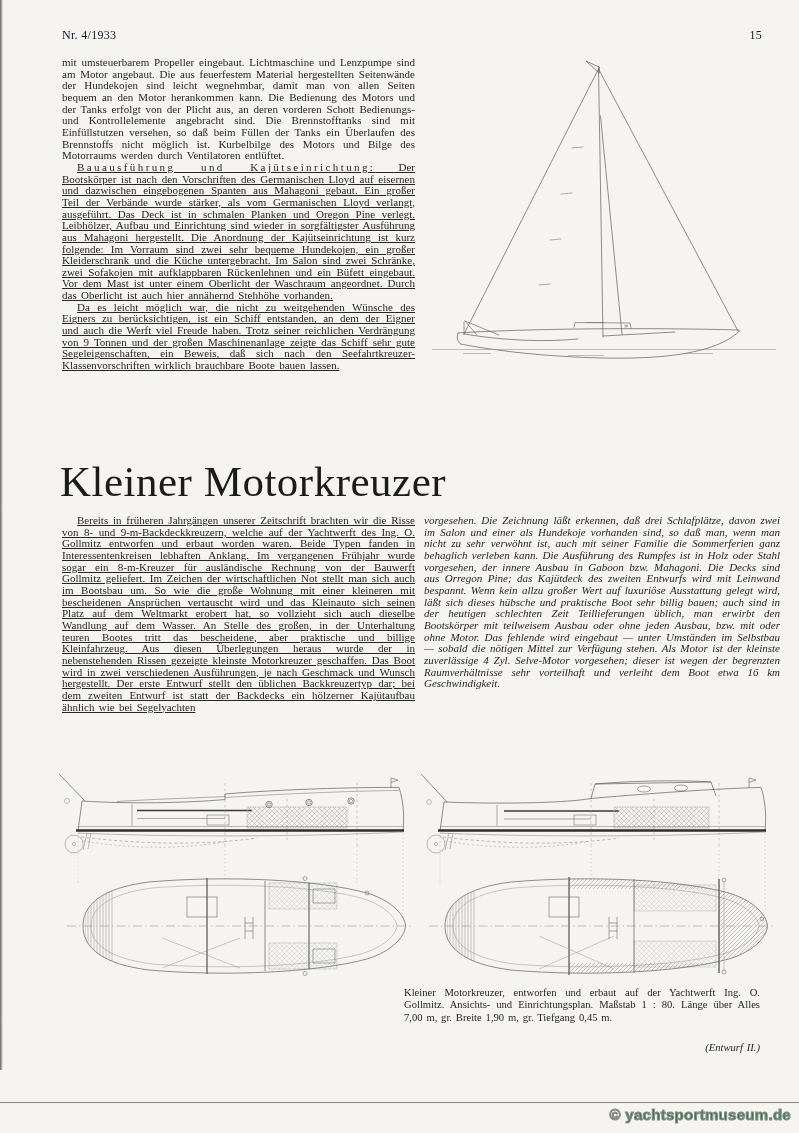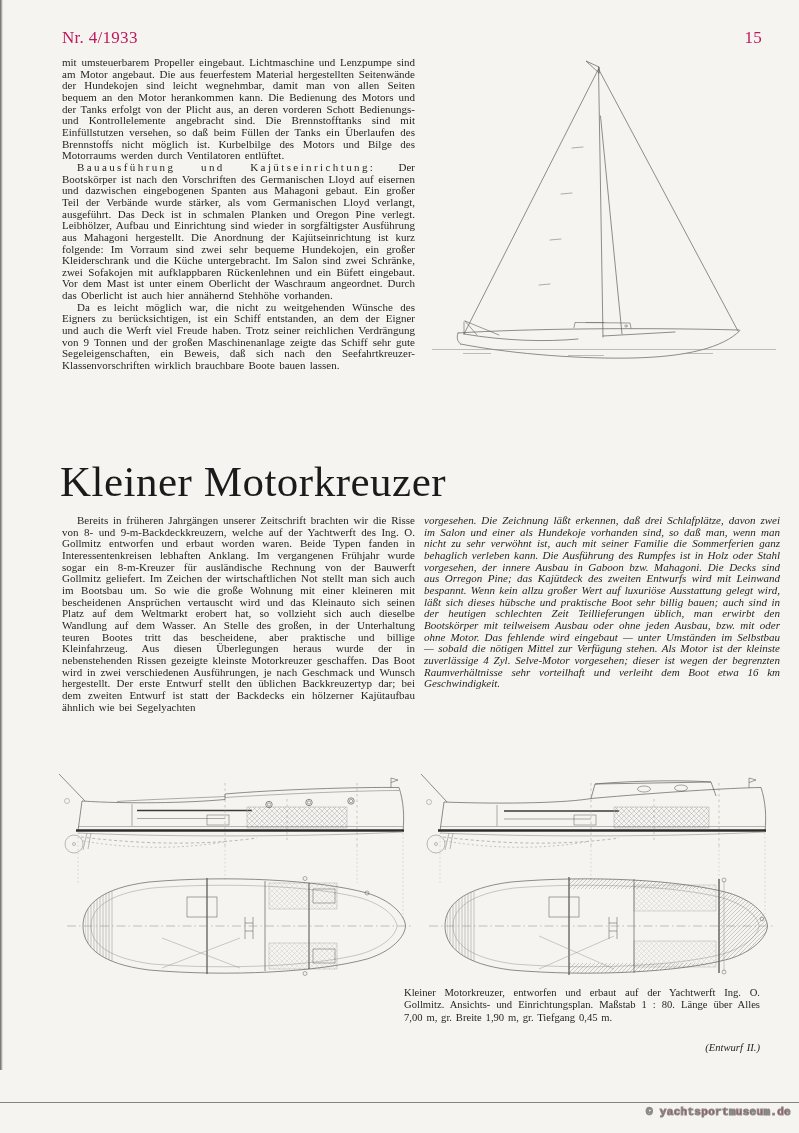--- a/index.html
+++ b/index.html
@@ -3,42 +3,42 @@
 <meta charset="utf-8">
 <style>
   html,body{margin:0;padding:0;}
   body{background:#d8d7d4;font-family:"Liberation Serif",serif;}
   .page{
     position:relative;width:799px;height:1133px;margin:0 auto;
     background:#f5f4f0;overflow:hidden;color:#282828;
   }
   .scan-edge{position:absolute;left:0;top:0;width:3px;height:1070px;
     background:linear-gradient(to right,rgba(50,50,50,.75),rgba(50,50,50,0));}
-  .hdr{position:absolute;top:28px;font-size:17px;color:#be185d;letter-spacing:.3px;}
+  .hdr{position:absolute;top:28px;font-size:12px;color:#0f172a;letter-spacing:.3px;}
   .hdr.issue{left:62px;}
   .hdr.pageno{right:37px;}
   .col{position:absolute;font-size:11px;line-height:11.65px;text-align:justify;
        word-spacing:1.6px;color:#262626;}
   .col p{margin:0;}
-  .col p.ind{text-indent:15px;}
+  .col p.ind{text-indent:15px;text-decoration:underline;}
   .lead{letter-spacing:2.4px;}
   .figure{position:absolute;}
   .figcap{position:absolute;font-size:10.6px;line-height:12.3px;text-align:justify;
           word-spacing:1.2px;color:#262626;}
   .figcap .center-last{text-align:justify;text-align-last:center;margin:0;}
   .figcap p{margin:0;}
   .tag-right{text-align:right;margin-top:-12.3px;}
   .tag-center{text-align:right;margin-top:18px;font-style:italic;}
   .headline{position:absolute;left:60px;top:459px;font-size:43px;line-height:46px;
     color:#1b1b1b;letter-spacing:.5px;font-weight:400;}
   .bottom-rule{position:absolute;left:0;top:1102px;width:799px;height:1px;
     background:#6f6e6b;opacity:.85;}
   .watermark{position:absolute;right:8px;top:1106px;
-    font-family:Liberation Mono, monospace;font-weight:700;font-size:11px;
-    color:#b91c1c;-webkit-text-stroke:1.1px #8c8c8c;letter-spacing:.3px;}
+    font-family:Liberation Sans, sans-serif;font-weight:700;font-size:15px;
+    color:#15803d;-webkit-text-stroke:1.1px #8c8c8c;letter-spacing:.3px;}
   svg{display:block;}
 </style>
 </head>
 <body>
 
 <div class="page">
   <div class="scan-edge"></div>
 
   <div class="hdr issue">Nr. 4/1933</div>
   <div class="hdr pageno">15</div>

